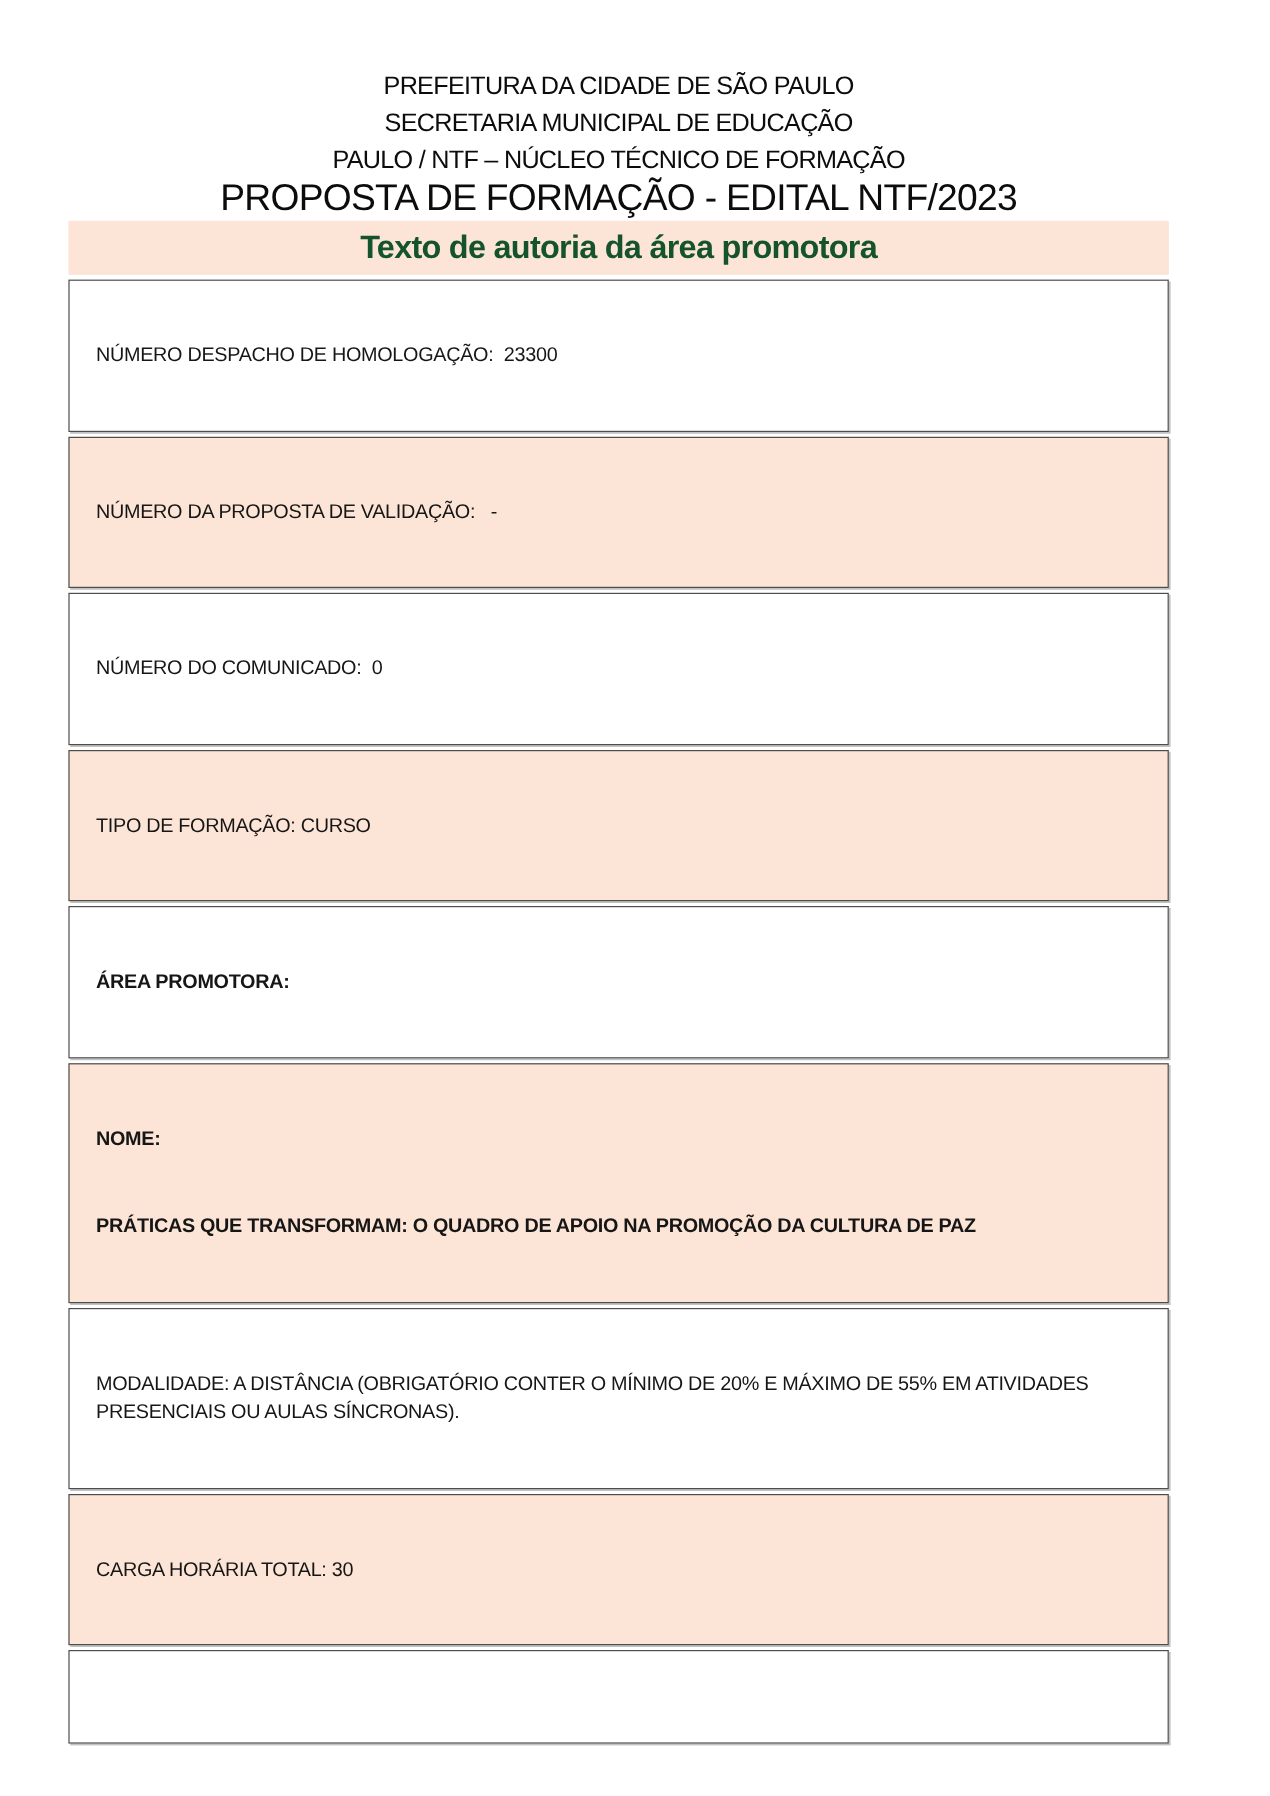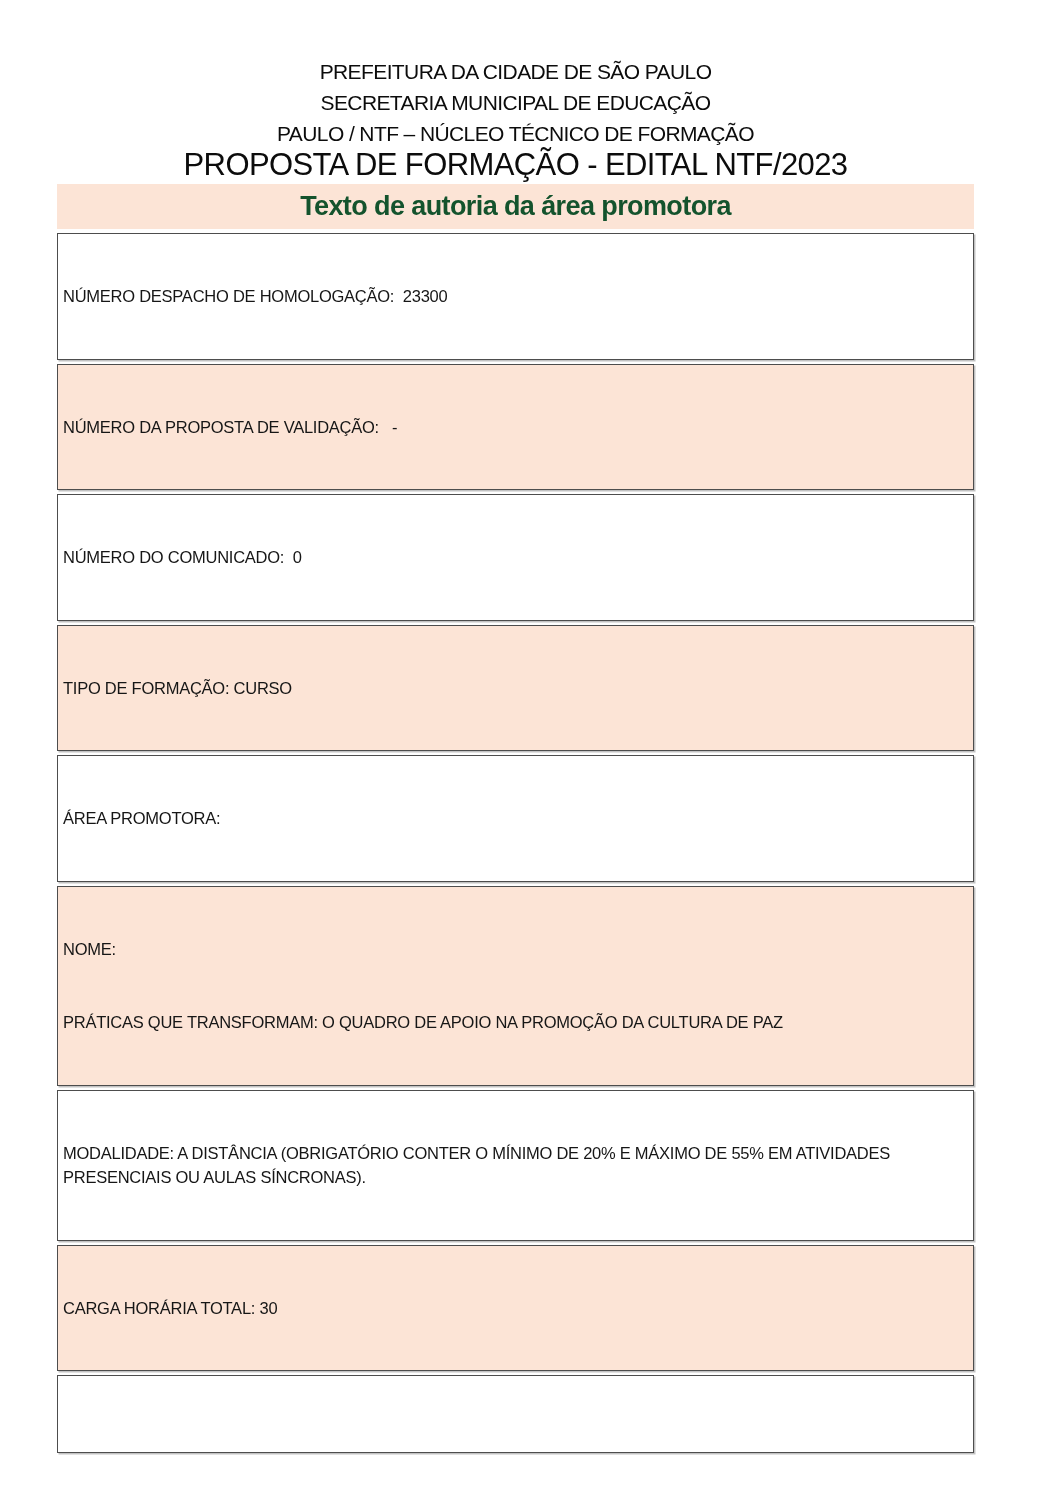--- a/index.html
+++ b/index.html
@@ -20,27 +20,27 @@
     height:45px;margin-top:3px;
     display:flex;align-items:center;justify-content:center;
   }
   .banner-text{
     color:#14532d;font-weight:bold;font-size:27px;letter-spacing:-0.6px;
   }
   .row{
     border:1px solid #4d4d4d;
     background:#ffffff;
     margin-top:4px;
-    padding:1px 5px;
+    padding:1px 22px;
     font-size:16.5px;line-height:24.5px;letter-spacing:-0.25px;
     white-space:pre-wrap;
     box-shadow:1.5px 1.5px 0 rgba(120,120,120,0.45);
   }
   .row.peach{background:#FCE4D6;}
-  .row.bold{font-weight:normal;}
+  .row.bold{font-weight:bold;}
   .row .txt{margin:0;}
 </style>
 </head>
 <body>
 
 <div class="doc">
 
   <header class="doc-header">
     <div class="hline">PREFEITURA DA CIDADE DE SÃO PAULO</div>
     <div class="hline">SECRETARIA MUNICIPAL DE EDUCAÇÃO</div>

